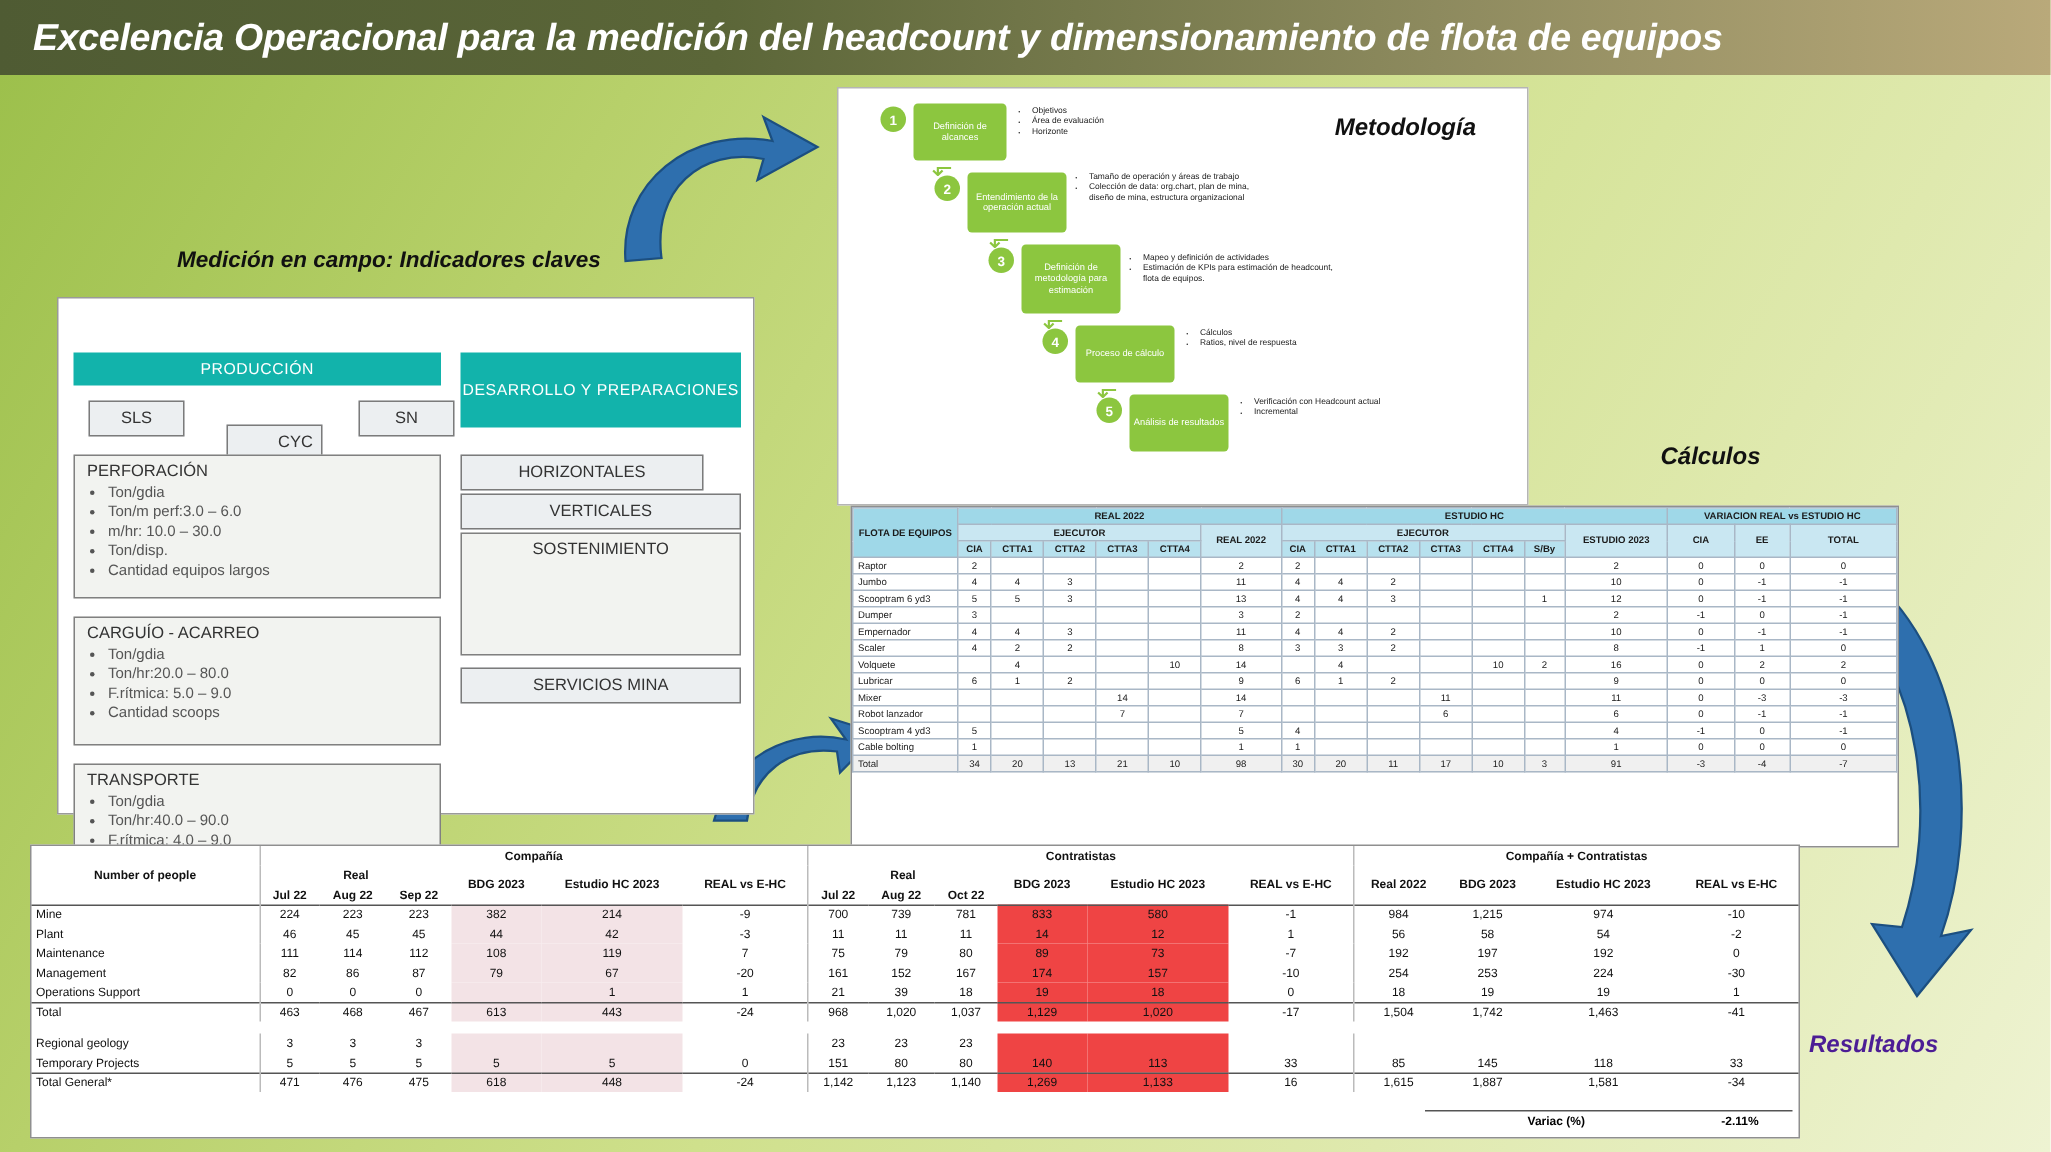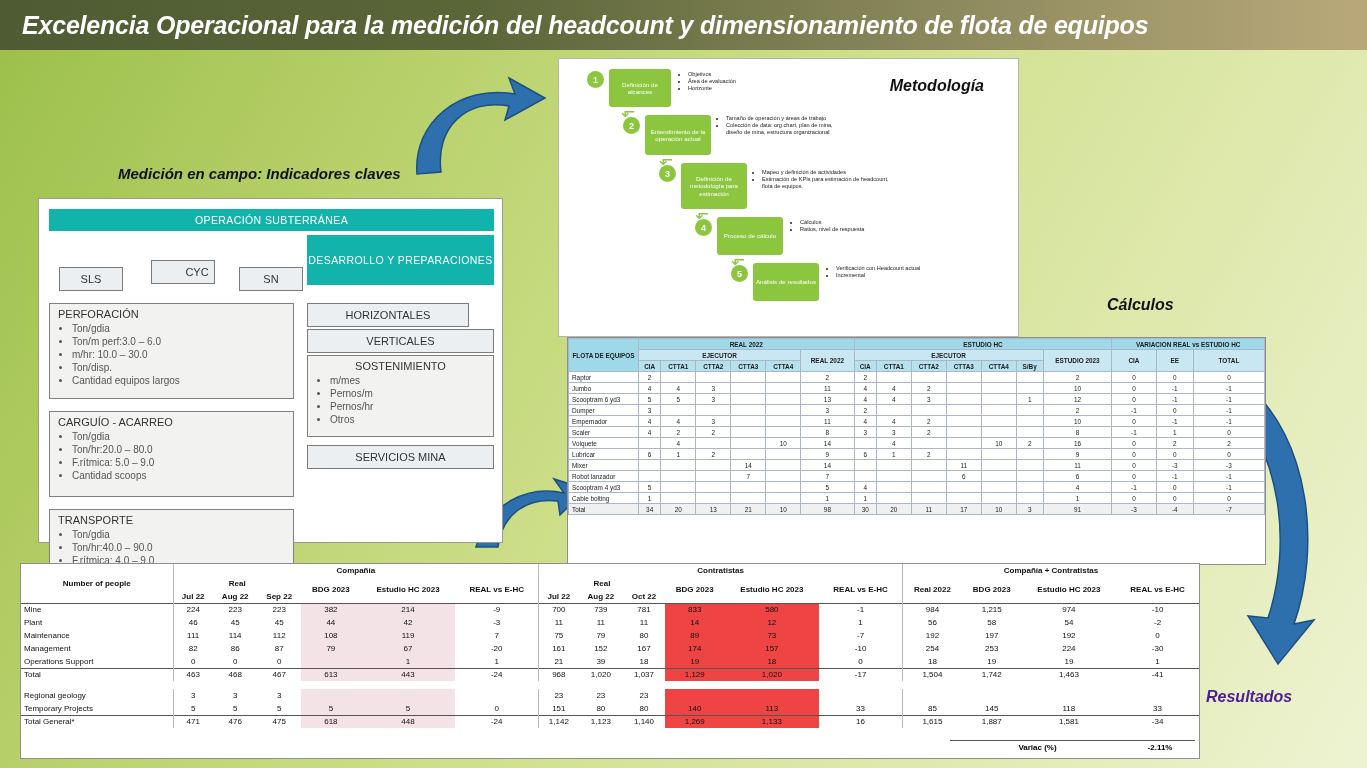--- a/index.html
+++ b/index.html
@@ -37,21 +37,21 @@
   }
   #op-sub{ position:absolute; left:10px; top:10px; width:445px; }
   #prod-bar{ position:absolute; left:10px; top:36px; width:245px; }
   #dev-bar{ position:absolute; left:268px; top:36px; width:187px; height:50px;
             display:flex; align-items:center; justify-content:center; }
   .gbtn{
     background:#eceff1; border:1px solid #7b7b7b; text-align:center;
     font-size:11px; color:#333; padding:5px 0;
   }
   #b-sls{ position:absolute; left:20px; top:68px; width:64px; }
-  #b-cyc{ position:absolute; left:112px; top:61px; width:64px;padding-left:28px; }
+  #b-cyc{ position:absolute; left:112px; top:84px; width:64px;padding-left:28px; }
   #b-sn { position:absolute; left:200px; top:68px; width:64px; }
   .box{
     position:absolute; background:#f2f3f0; border:1px solid #808080;
     padding:4px 8px 6px 8px;
   }
   .box .bt{ font-size:11px; color:#333; margin-bottom:2px; }
   .box ul{ margin:0; padding-left:14px; }
   .box li{ font-size:10px; color:#555; line-height:13px; list-style:disc; }
   #box-perf{ left:10px; top:104px; width:245px; height:96px; }
   #box-carg{ left:10px; top:212px; width:245px; height:86px; }
@@ -132,21 +132,21 @@
   <path d="M8 92 C 20 48, 60 30, 96 38 L86 24 L118 34 L92 60 L90 46 C 58 42, 34 60, 30 92 Z" fill="#2e6fae" stroke="#1c4f80" stroke-width="1.5"></path>
 </svg>
 
 <svg class="barrow" style="left:1216px; top:380px;" width="120" height="290" viewBox="0 0 120 290">
   <path d="M30 4 C 96 60, 104 170, 78 244 L98 240 L62 284 L32 236 L52 238 C 76 166, 66 70, 10 18 Z" fill="#2e6fae" stroke="#1c4f80" stroke-width="1.5"></path>
 </svg>
 
 <div id="field-title" class="heading-italic">Medición en campo: Indicadores claves</div>
 
 <div id="field-panel">
-  <div id="op-sub" class="teal-bar">OPERACIÓN SUBTERRÁNEA</div>
+  <div id="prod-bar" class="teal-bar">PRODUCCIÓN</div>
   <div id="dev-bar" class="teal-bar">DESARROLLO Y PREPARACIONES</div>
 
   <div id="b-sls" class="gbtn">SLS</div>
   <div id="b-cyc" class="gbtn">CYC</div>
   <div id="b-sn" class="gbtn">SN</div>
 
   <div id="box-perf" class="box">
     <div class="bt">PERFORACIÓN</div>
     <ul>
       <li>Ton/gdia</li>
@@ -175,26 +175,20 @@
       <li>F.rítmica:    4.0 – 9.0</li>
       <li>Cantidad volquetes (cap.tolva)</li>
     </ul>
   </div>
 
   <div id="f-horiz" class="gbtn">HORIZONTALES</div>
   <div id="f-vert" class="gbtn">VERTICALES</div>
 
   <div id="box-sost" class="box">
     <div class="bt">SOSTENIMIENTO</div>
-    <ul>
-      <li>m/mes</li>
-      <li>Pernos/m</li>
-      <li>Pernos/hr</li>
-      <li>Otros</li>
-    </ul>
   </div>
 
   <div id="f-serv" class="gbtn">SERVICIOS MINA</div>
 </div>
 
 <div id="metod-panel">
   <div id="metod-title" class="heading-italic">Metodología</div>
 
   <div class="mnum" style="left:28px; top:12px;">1</div>
   <div class="mstep" style="left:50px; top:10px; width:62px; height:38px;">Definición de alcances</div>

